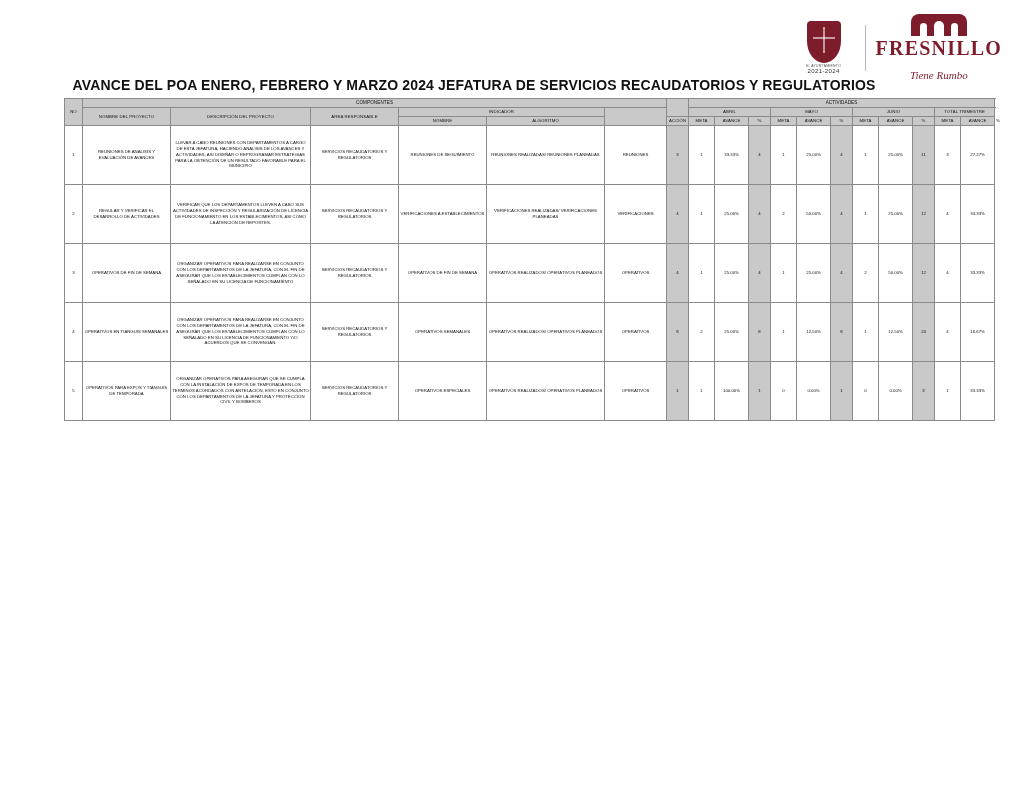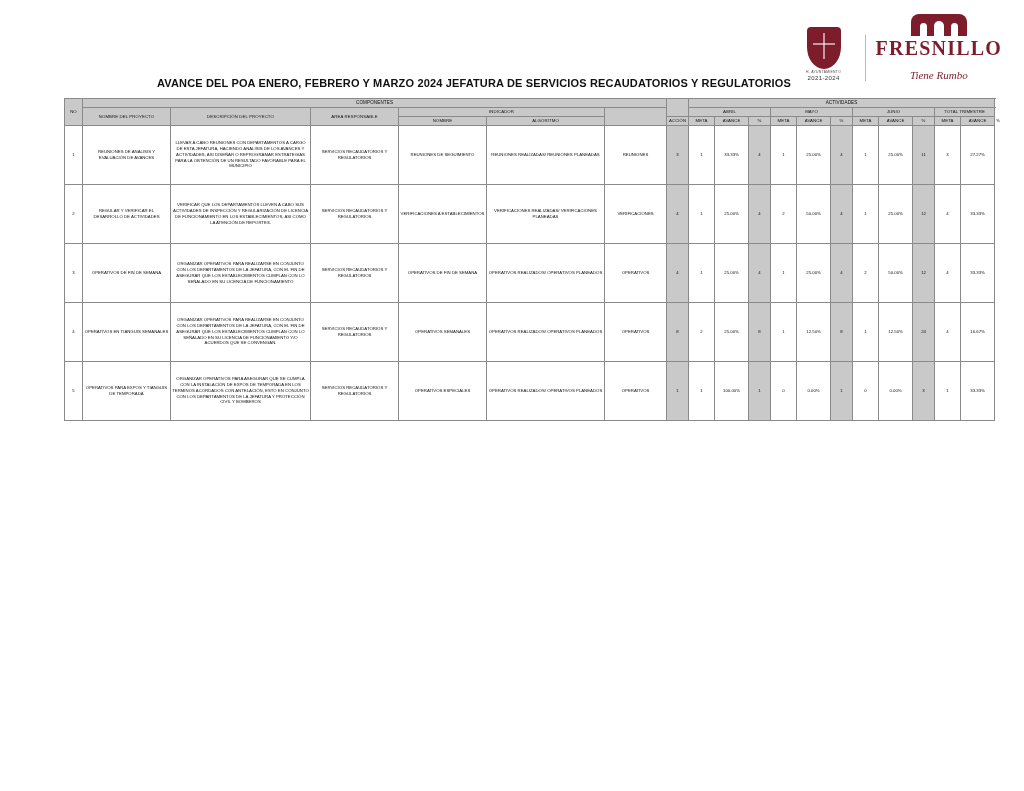--- a/index.html
+++ b/index.html
@@ -15,21 +15,21 @@
     position: relative;
     overflow: hidden;
   }
 
   
   .logo-band {
     position: absolute;
     top: 14px;
     right: 22px;
     display: flex;
-    align-items: flex-end;
+    align-items: center;
     gap: 10px;
   }
   .crest {
     width: 62px;
     display: flex;
     flex-direction: column;
     align-items: center;
     line-height: 1.05;
   }
   .crest-shield {
@@ -125,21 +125,21 @@
     margin-top: 12px;
   }
 
   
   .doc-title {
     position: absolute;
     top: 77px;
     left: 0;
     width: 948px;
     text-align: center;
-    font-size: 11px;
+    font-size: 14px;
     font-weight: bold;
     letter-spacing: .15px;
   }
 
   
   .table-wrap {
     position: absolute;
     top: 98px;
     left: 64px;
     width: 896px;

